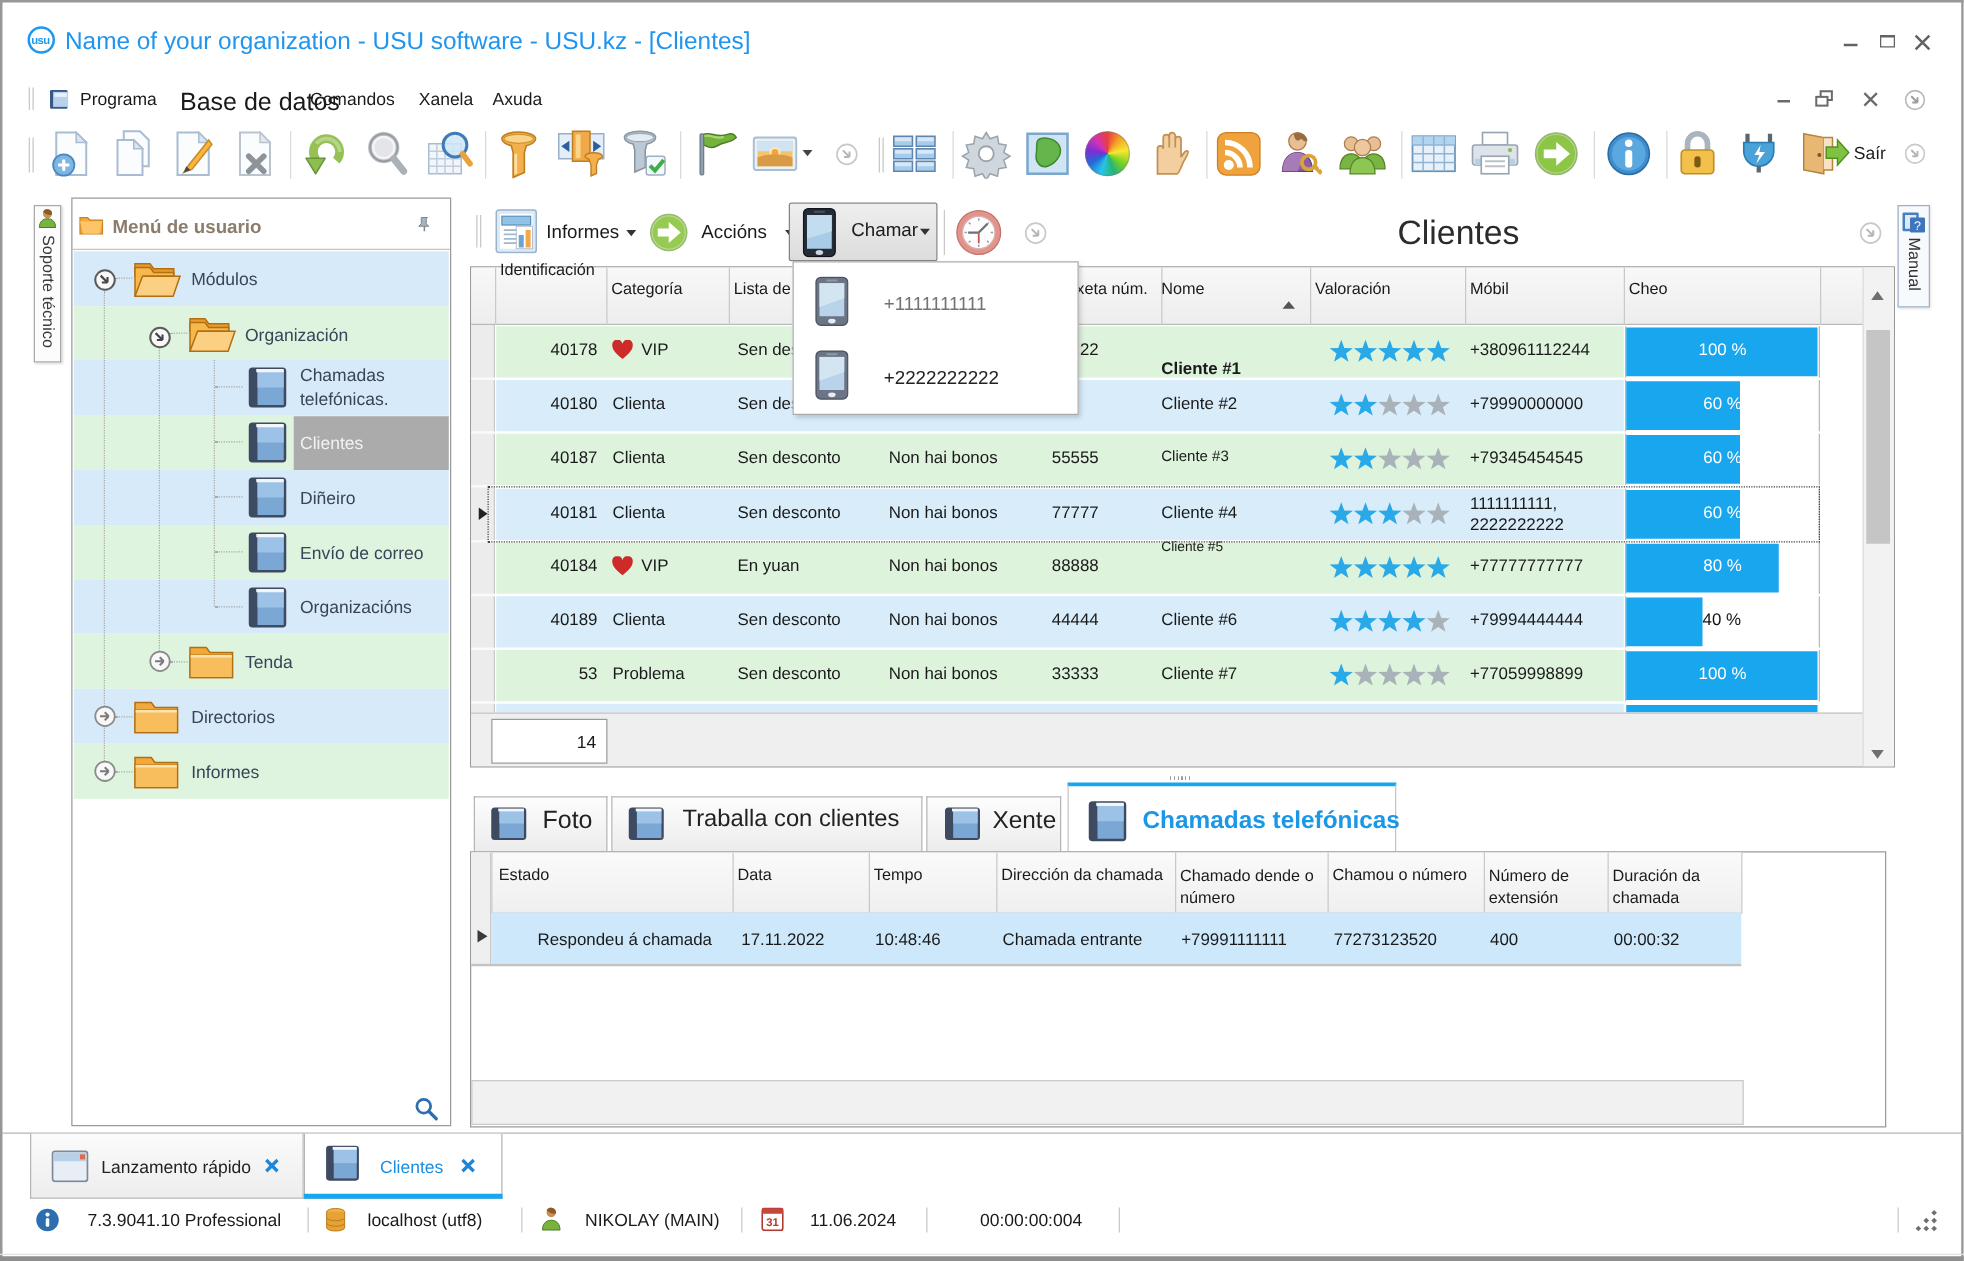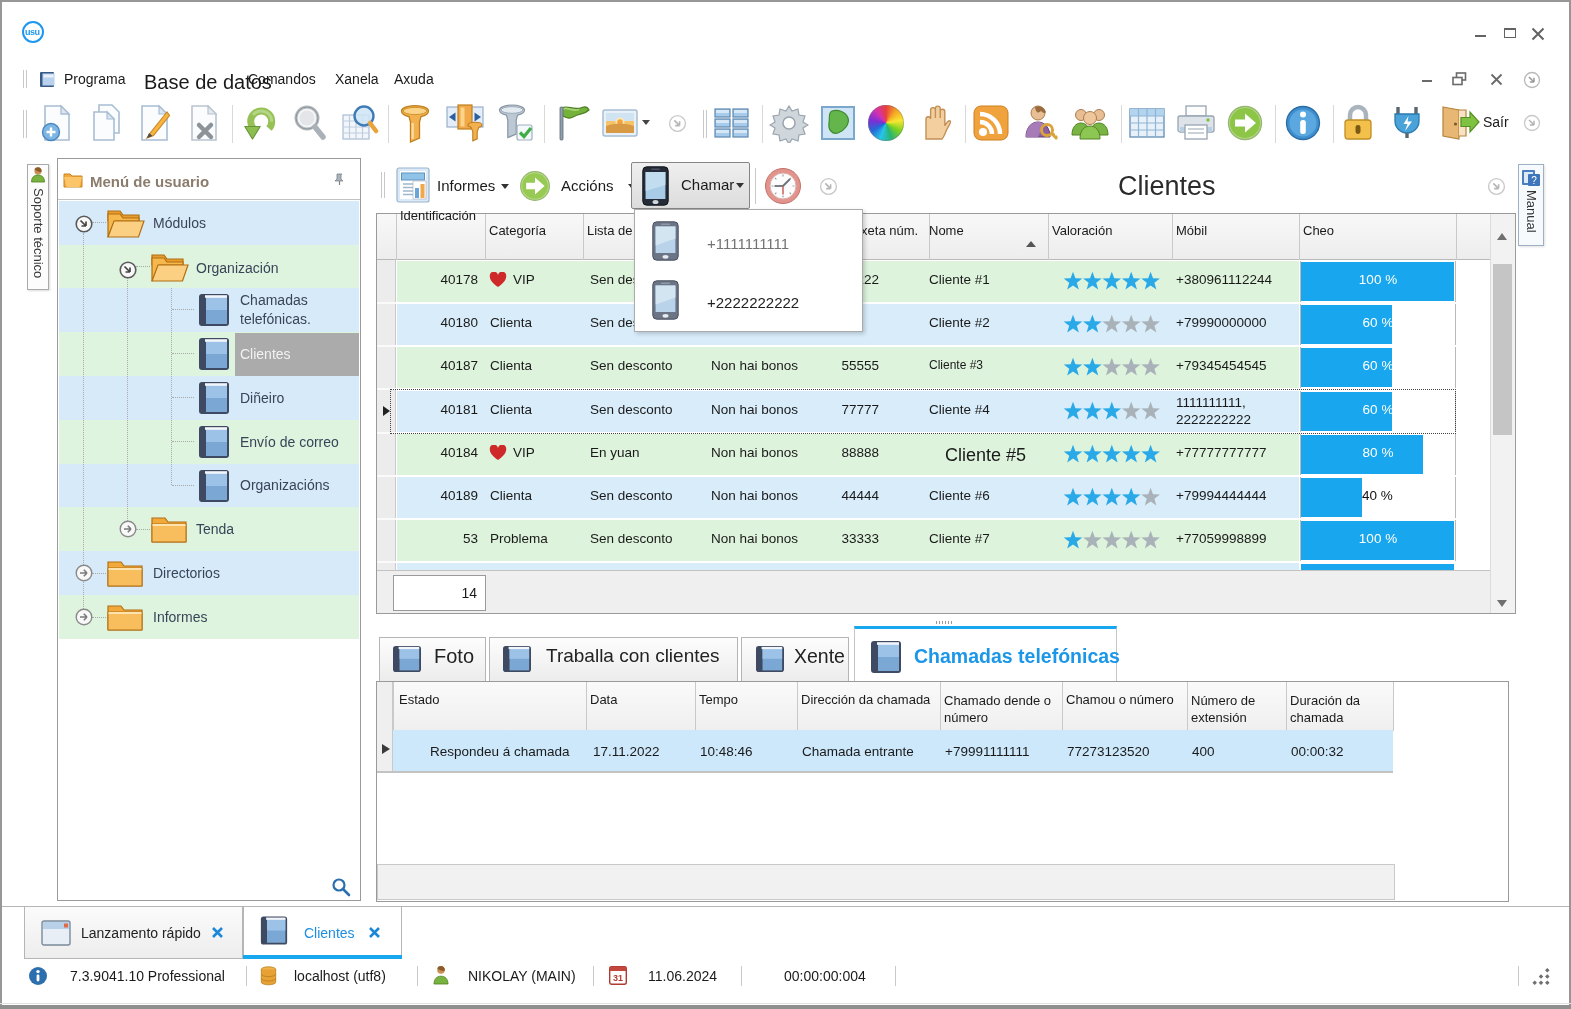--- a/index.html
+++ b/index.html
@@ -15,20 +15,21 @@
 <div id="win">
 
   <div class="ab" style="left:0;top:0;width:1571px;height:2px;background:#979797;"></div>
   <div class="ab" style="left:0;top:0;width:2px;height:1009px;background:#979797;"></div>
   <div class="ab" style="left:1569px;top:0;width:2px;height:1009px;background:#979797;"></div>
   <div class="ab" style="left:0;top:1003px;width:1571px;height:1px;background:#e2e2e2;"></div>
   <div class="ab" style="left:0;top:1005px;width:1571px;height:4px;background:#8f8f8f;"></div>
 
   <div class="ab" style="left:22px;top:21px;width:22px;height:22px;border-radius:50%;border:2.5px solid #1e98ef;background:#fff;"></div>
   <div class="txt" style="left:25px;top:27px;font-size:9px;font-weight:bold;color:#1e98ef;letter-spacing:-0.5px;">usu</div>
+  <div class="txt" style="left:52px;top:22px;font-size:19.5px;color:#2095ee;">Name of your organization - USU software - USU.kz - [Clientes]</div>
 
   <div class="ab" style="left:1475px;top:35px;width:11px;height:2px;background:#636363;"></div>
   <div class="ab" style="left:1504px;top:28px;width:12px;height:10px;border:1.5px solid #636363;border-top-width:2.5px;"></div>
   <svg class="ab" style="left:1531px;top:27px;" width="14" height="14" viewBox="0 0 14 14">
       <path d="M1.5 1.5 L12.5 12.5 M12.5 1.5 L1.5 12.5" stroke="#636363" stroke-width="2"></path>
     </svg>
 
   <div class="grip" style="left:23px;top:70px;height:18px;"></div>
   <svg class="ab" style="left:38px;top:70px;" width="19" height="19" viewBox="0 0 19 19">
     <rect x="2" y="2" width="14" height="15" rx="1" fill="#3a5a86"></rect>
@@ -507,21 +508,21 @@
 
   <div class="ab" style="left:397px;top:261px;width:902px;height:41px;background:#ddf3dc;"></div>
   <div class="txt" style="left:398px;top:272px;width:80px;text-align:right;font-size:13.5px;">40178</div>
   <svg class="ab" style="left:489px;top:272px;" width="18" height="16" viewBox="0 0 20 18">
       <path d="M10 17 C3 12 0.8 8 0.8 5 A4.6 4.6 0 0 1 10 3.4 A4.6 4.6 0 0 1 19.2 5 C19.2 8 17 12 10 17 Z" fill="#cf2a2a"></path>
     </svg>
   <div class="txt" style="left:513px;top:272px;font-size:13.5px;">VIP</div>
   <div class="txt" style="left:590px;top:272px;font-size:13.5px;">Sen desconto</div>
   <div class="txt" style="left:711px;top:272px;font-size:13.5px;">Non hai bonos</div>
   <div class="txt" style="left:800px;top:272px;width:79px;text-align:right;font-size:13.5px;">22222</div>
-  <div class="txt" style="left:929px;top:272px;font-size:13.5px;">Cliente #1</div>
+  <div class="txt" style="left:929px;top:287px;font-size:13.5px;font-weight:bold;">Cliente #1</div>
   <svg class="ab" style="left:1063px;top:271px;" width="100" height="21" viewBox="0 0 100 21">
       <path d="M10.0 0.7 L12.4 7.3 L19.3 7.5 L13.8 11.7 L15.8 18.4 L10.0 14.5 L4.2 18.4 L6.2 11.7 L0.7 7.5 L7.6 7.3 Z" fill="#2aa9e8"></path>
       <path d="M29.4 0.7 L31.8 7.3 L38.7 7.5 L33.2 11.7 L35.2 18.4 L29.4 14.5 L23.6 18.4 L25.6 11.7 L20.1 7.5 L27.0 7.3 Z" fill="#2aa9e8"></path>
       <path d="M48.8 0.7 L51.2 7.3 L58.1 7.5 L52.6 11.7 L54.6 18.4 L48.8 14.5 L43.0 18.4 L45.0 11.7 L39.5 7.5 L46.4 7.3 Z" fill="#2aa9e8"></path>
       <path d="M68.2 0.7 L70.6 7.3 L77.5 7.5 L72.0 11.7 L74.0 18.4 L68.2 14.5 L62.4 18.4 L64.4 11.7 L58.9 7.5 L65.8 7.3 Z" fill="#2aa9e8"></path>
       <path d="M87.6 0.7 L90.0 7.3 L96.9 7.5 L91.4 11.7 L93.4 18.4 L87.6 14.5 L81.8 18.4 L83.8 11.7 L78.3 7.5 L85.2 7.3 Z" fill="#2aa9e8"></path>
     </svg>
   <div class="txt" style="left:1176px;top:272px;font-size:13.5px;">+380961112244</div>
   <div class="ab" style="left:1300px;top:261px;width:156px;height:41px;background:#fff;border:1px solid #b9b9b9;border-top:none;border-bottom:none;"></div>
   <div class="ab" style="left:1301px;top:262px;width:153px;height:39px;background:#18a7ee;"></div>
@@ -582,21 +583,21 @@
   <div class="txt" style="left:1300px;top:402px;width:156px;text-align:center;font-size:13.5px;color:#fff;">60 %</div>
   <div class="ab" style="left:397px;top:434px;width:902px;height:41px;background:#ddf3dc;"></div>
   <div class="txt" style="left:398px;top:445px;width:80px;text-align:right;font-size:13.5px;">40184</div>
   <svg class="ab" style="left:489px;top:445px;" width="18" height="16" viewBox="0 0 20 18">
       <path d="M10 17 C3 12 0.8 8 0.8 5 A4.6 4.6 0 0 1 10 3.4 A4.6 4.6 0 0 1 19.2 5 C19.2 8 17 12 10 17 Z" fill="#cf2a2a"></path>
     </svg>
   <div class="txt" style="left:513px;top:445px;font-size:13.5px;">VIP</div>
   <div class="txt" style="left:590px;top:445px;font-size:13.5px;">En yuan</div>
   <div class="txt" style="left:711px;top:445px;font-size:13.5px;">Non hai bonos</div>
   <div class="txt" style="left:800px;top:445px;width:79px;text-align:right;font-size:13.5px;">88888</div>
-  <div class="txt" style="left:929px;top:445px;font-size:18px;margin-left:16px;">Cliente #5</div>
+  <div class="txt" style="left:929px;top:432px;font-size:11px;">Cliente #5</div>
   <svg class="ab" style="left:1063px;top:444px;" width="100" height="21" viewBox="0 0 100 21">
       <path d="M10.0 0.7 L12.4 7.3 L19.3 7.5 L13.8 11.7 L15.8 18.4 L10.0 14.5 L4.2 18.4 L6.2 11.7 L0.7 7.5 L7.6 7.3 Z" fill="#2aa9e8"></path>
       <path d="M29.4 0.7 L31.8 7.3 L38.7 7.5 L33.2 11.7 L35.2 18.4 L29.4 14.5 L23.6 18.4 L25.6 11.7 L20.1 7.5 L27.0 7.3 Z" fill="#2aa9e8"></path>
       <path d="M48.8 0.7 L51.2 7.3 L58.1 7.5 L52.6 11.7 L54.6 18.4 L48.8 14.5 L43.0 18.4 L45.0 11.7 L39.5 7.5 L46.4 7.3 Z" fill="#2aa9e8"></path>
       <path d="M68.2 0.7 L70.6 7.3 L77.5 7.5 L72.0 11.7 L74.0 18.4 L68.2 14.5 L62.4 18.4 L64.4 11.7 L58.9 7.5 L65.8 7.3 Z" fill="#2aa9e8"></path>
       <path d="M87.6 0.7 L90.0 7.3 L96.9 7.5 L91.4 11.7 L93.4 18.4 L87.6 14.5 L81.8 18.4 L83.8 11.7 L78.3 7.5 L85.2 7.3 Z" fill="#2aa9e8"></path>
     </svg>
   <div class="txt" style="left:1176px;top:445px;font-size:13.5px;">+77777777777</div>
   <div class="ab" style="left:1300px;top:434px;width:156px;height:41px;background:#fff;border:1px solid #b9b9b9;border-top:none;border-bottom:none;"></div>
   <div class="ab" style="left:1301px;top:435px;width:122px;height:39px;background:#18a7ee;"></div>

